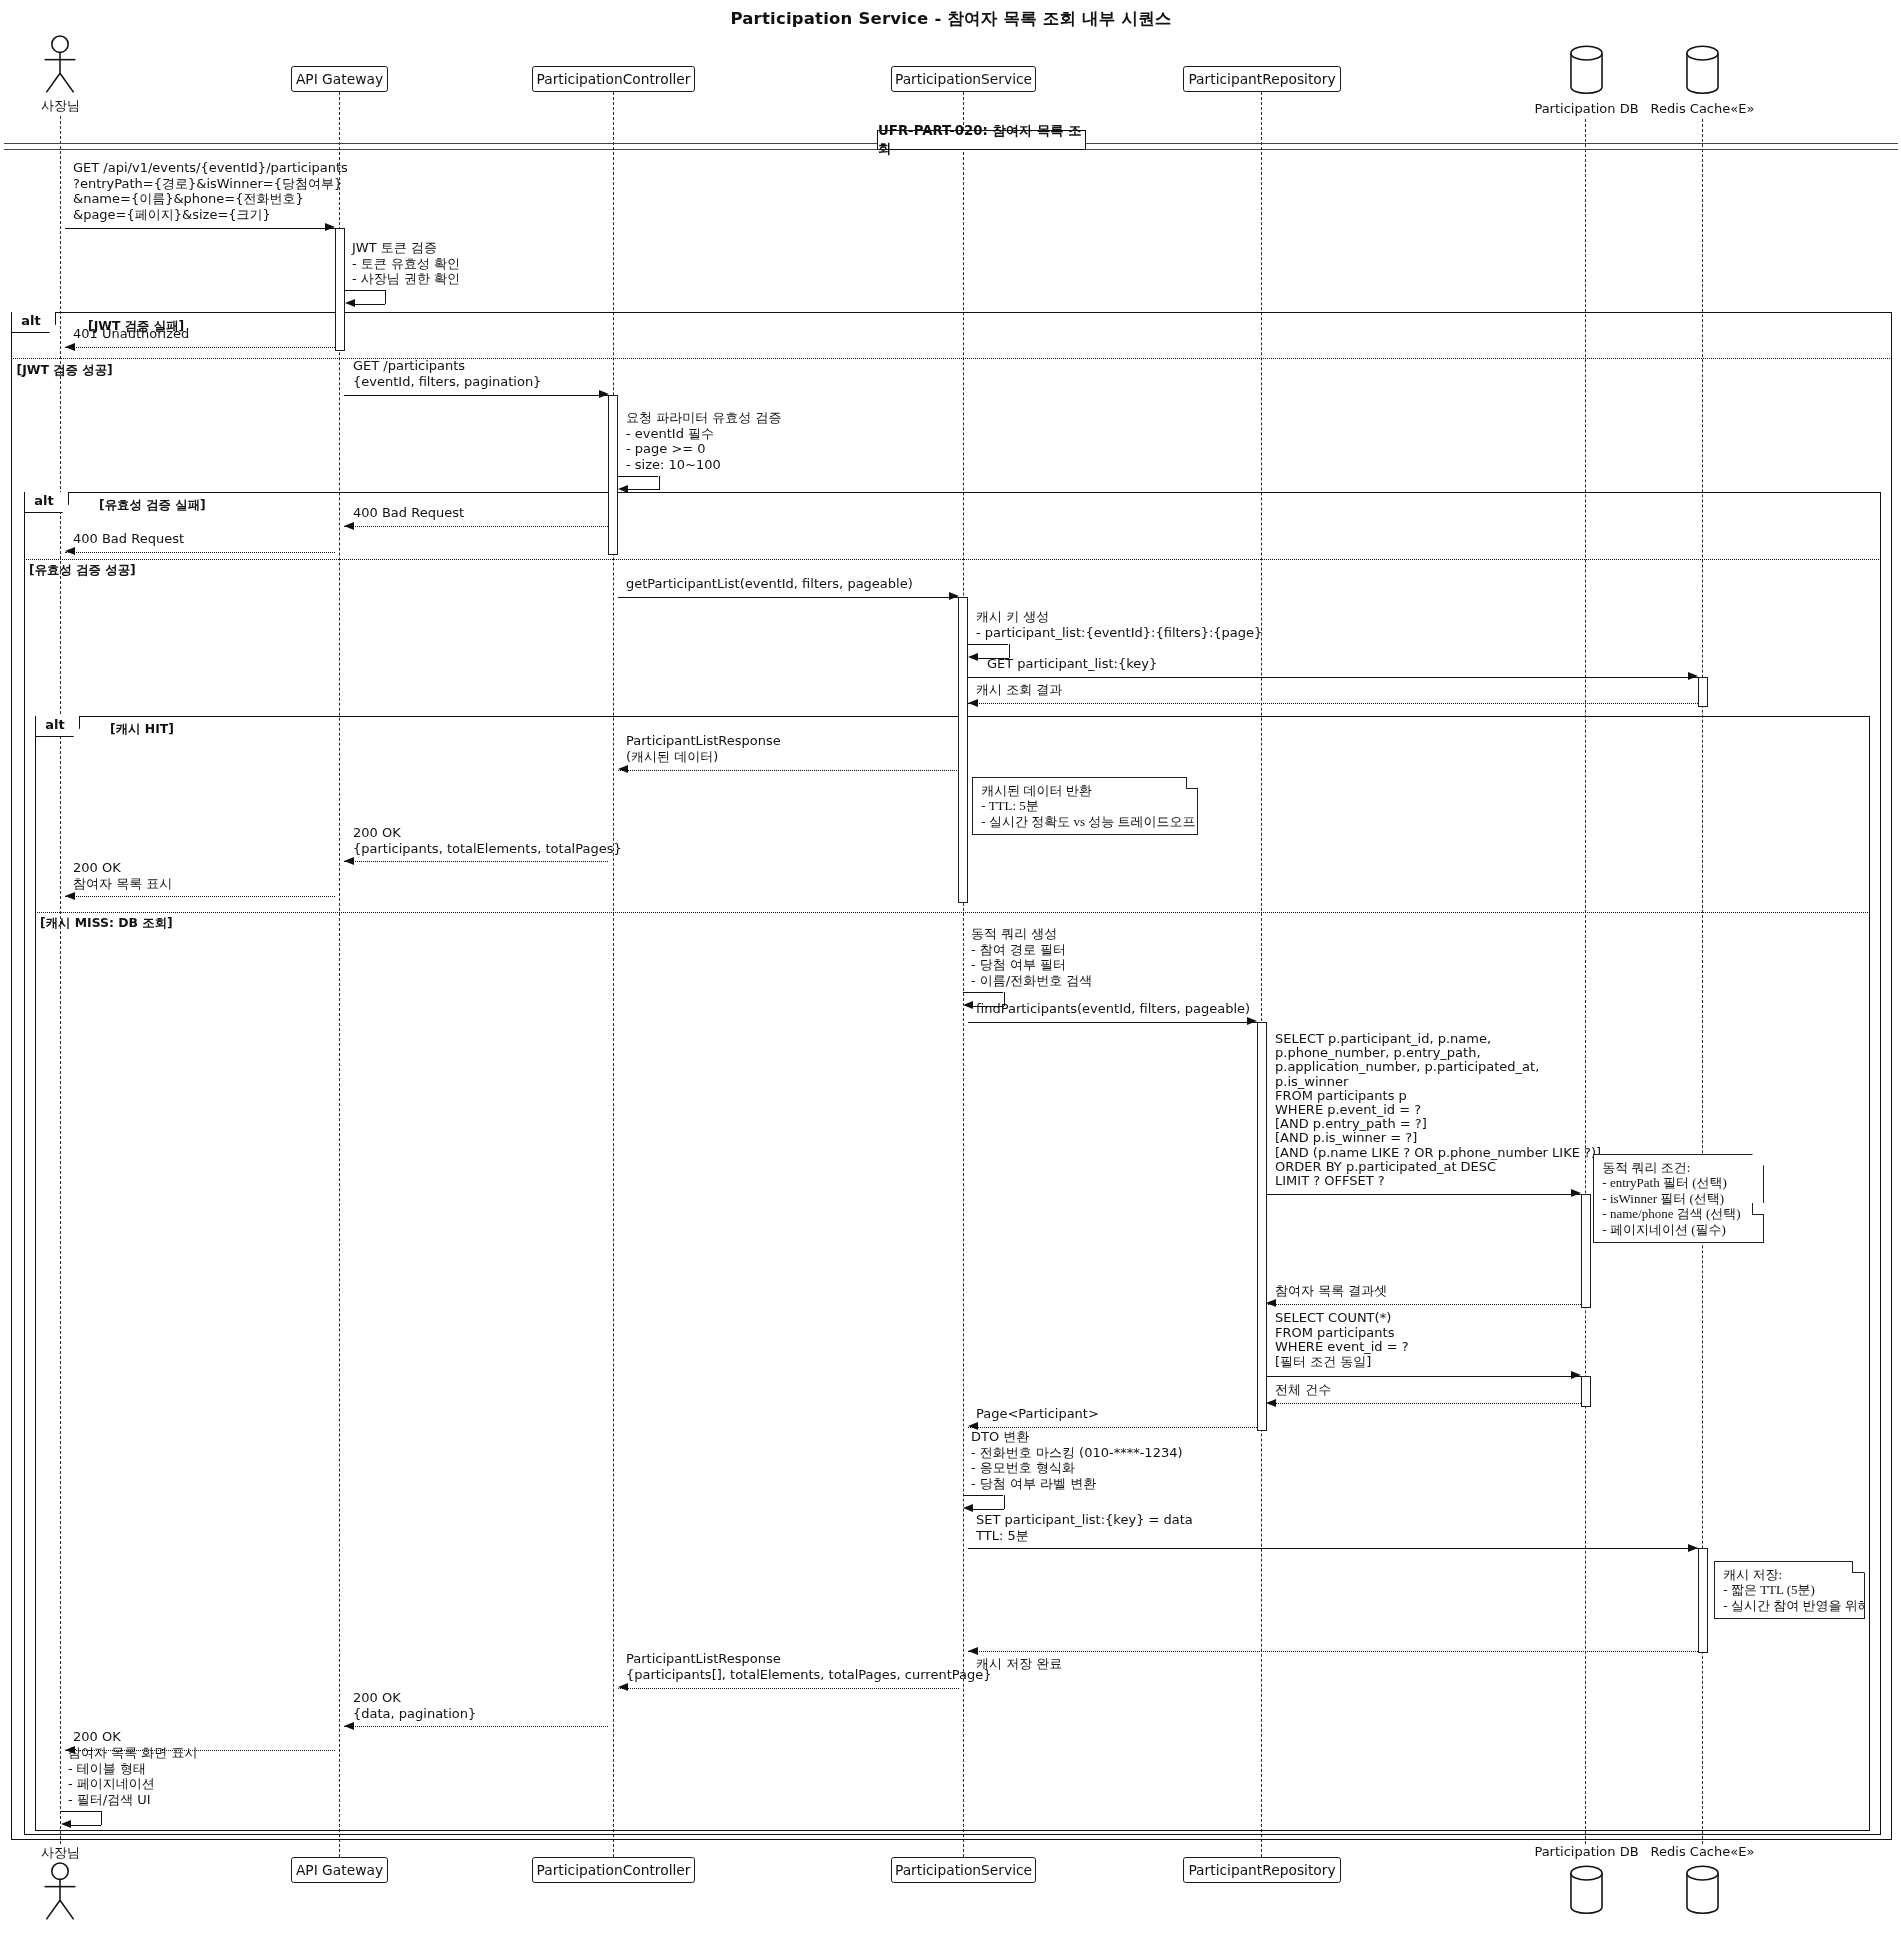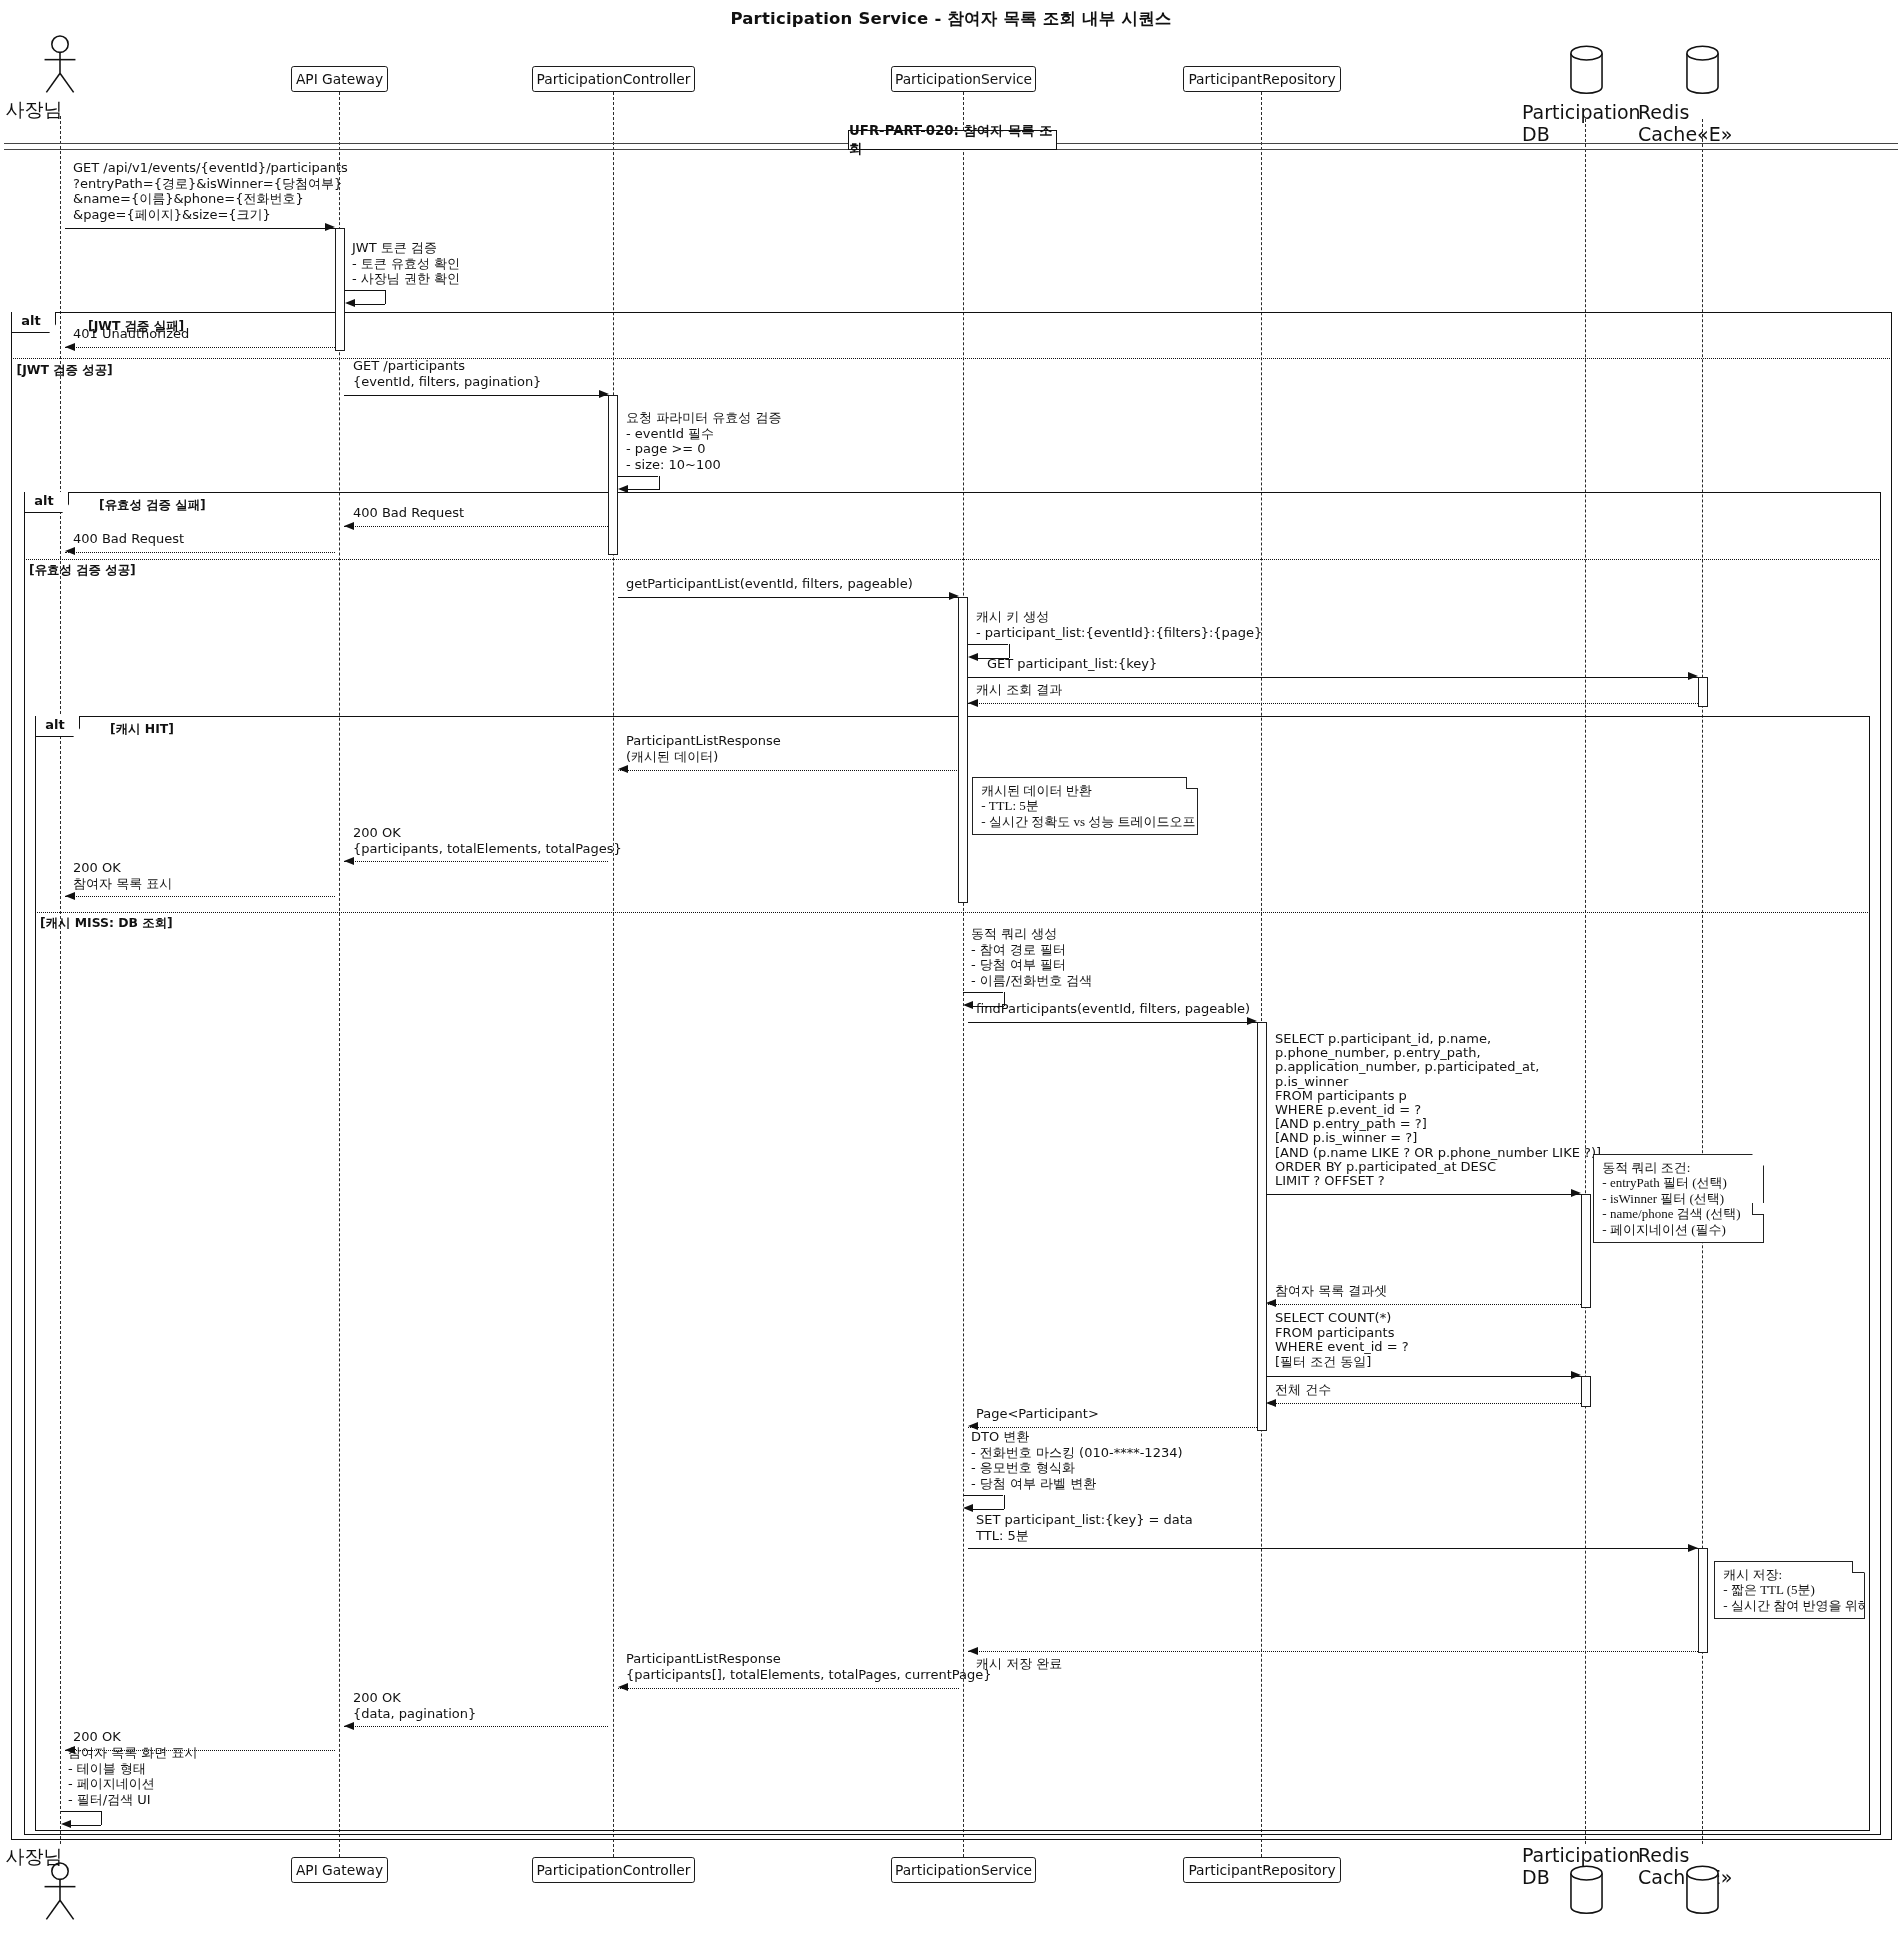--- a/index.html
+++ b/index.html
@@ -10,21 +10,21 @@
   }
   .title {
     position:absolute; top:8.3px; left:0; width:1902px; text-align:center;
     font-size:16.5px; font-weight:bold; letter-spacing:0.2px;
   }
   .pbox {
     position:absolute; height:26px; background:#fff; border:1.5px solid #1c1c1c;
     border-radius:2.8px; display:flex; align-items:center; justify-content:center;
     font-size:13.8px; z-index:6; box-sizing:border-box;
   }
-  .plabel { position:absolute; font-size:19px; z-index:6; }
+  .plabel { position:absolute; text-align:center; font-size:13px; z-index:6; }
   .pshape { position:absolute; z-index:6; line-height:0; }
   .lifeline { position:absolute; width:0; border-left:1.2px dashed #2b2b2b; z-index:1; }
   .activation { position:absolute; width:10px; background:#fff; border:1.3px solid #1c1c1c; z-index:3; box-sizing:border-box; }
   .msgline { position:absolute; height:0; border-top:1.5px solid #111; z-index:4; }
   .msgline.return { border-top:1.5px dotted #111; }
   .vline { position:absolute; width:0; border-left:1.5px solid #111; z-index:4; }
   .ah { position:absolute; width:0; height:0; z-index:5;
         border-top:4.6px solid transparent; border-bottom:4.6px solid transparent; }
   .ah.left  { border-right:10px solid #111; }
   .ah.right { border-left:10px solid #111; }
@@ -120,21 +120,21 @@
       </svg></div>
     <div class="plabel" style="left: 1638px; top: 101px; width: 129px;">Redis Cache«E»</div>
     <div class="lifeline" style="left: 1702px; top: 119px; height: 1725px;"></div>
     <div class="plabel" style="left: 1638px; top: 1844px; width: 129px;">Redis Cache«E»</div>
     <div class="pshape" style="left: 1683px; top: 1864px;"><svg width="39" height="53" viewBox="0 0 42 58">
         <path d="M4 10 L4 47 A17 7 0 0 0 38 47 L38 10" fill="#fff" stroke="#111" stroke-width="1.7"></path>
         <ellipse cx="21" cy="10" rx="17" ry="7.5" fill="#fff" stroke="#111" stroke-width="1.7"></ellipse>
       </svg></div>
     <div class="sec-line" style="top: 143px;"></div>
     <div class="sec-line" style="top: 149px;"></div>
-    <div class="sec-box" style="left: 848px; top: 130px; width: 209px; height: 20px;">UFR-PART-020: 참여자 목록 조회</div>
+    <div class="sec-box" style="left: 877px; top: 130px; width: 209px; height: 20px;">UFR-PART-020: 참여자 목록 조회</div>
     <div class="frame" style="left: 11px; top: 312px; width: 1881px; height: 1528px;"></div>
     <div class="frame-tag" style="left: 11px; top: 312px;">alt</div>
     <div class="frame-cond" style="left: 88px; top: 318px;">[JWT 검증 실패]</div>
     <div class="frame-cond" style="left: 16.5px; top: 362px;">[JWT 검증 성공]</div>
     <div class="frame-div" style="left: 11px; top: 358px; width: 1881px;"></div>
     <div class="frame" style="left: 24px; top: 492px; width: 1857px; height: 1343px;"></div>
     <div class="frame-tag" style="left: 24px; top: 492px;">alt</div>
     <div class="frame-cond" style="left: 99px; top: 497px;">[유효성 검증 실패]</div>
     <div class="frame-cond" style="left: 29px; top: 562px;">[유효성 검증 성공]</div>
     <div class="frame-div" style="left: 24px; top: 559px; width: 1857px;"></div>

